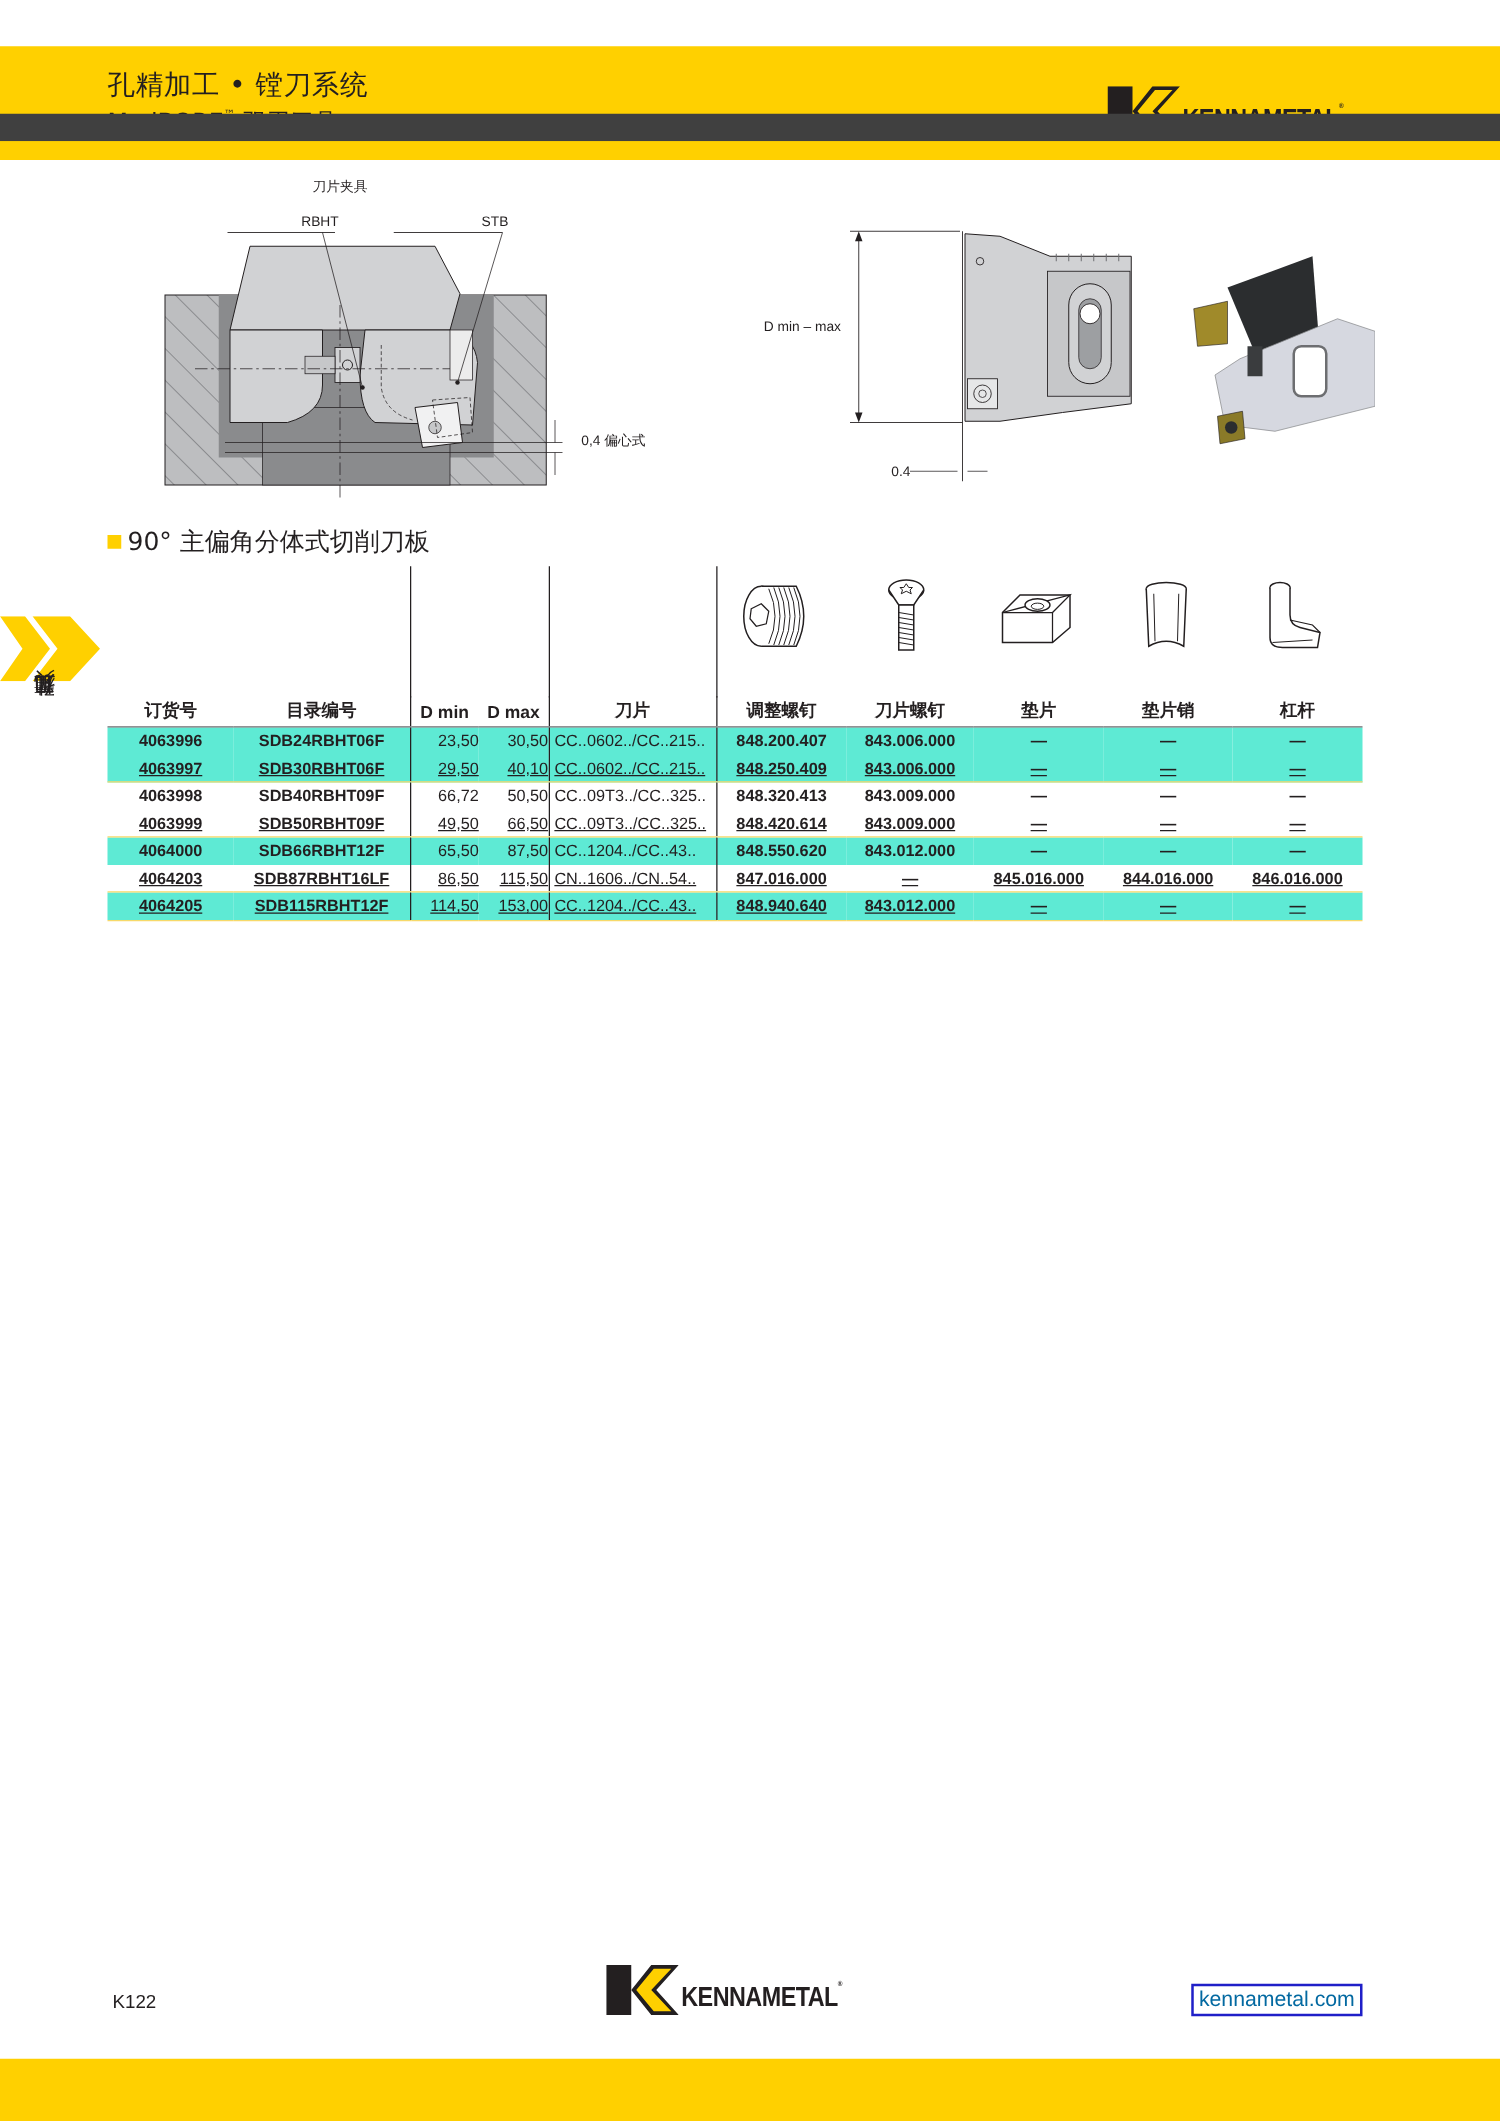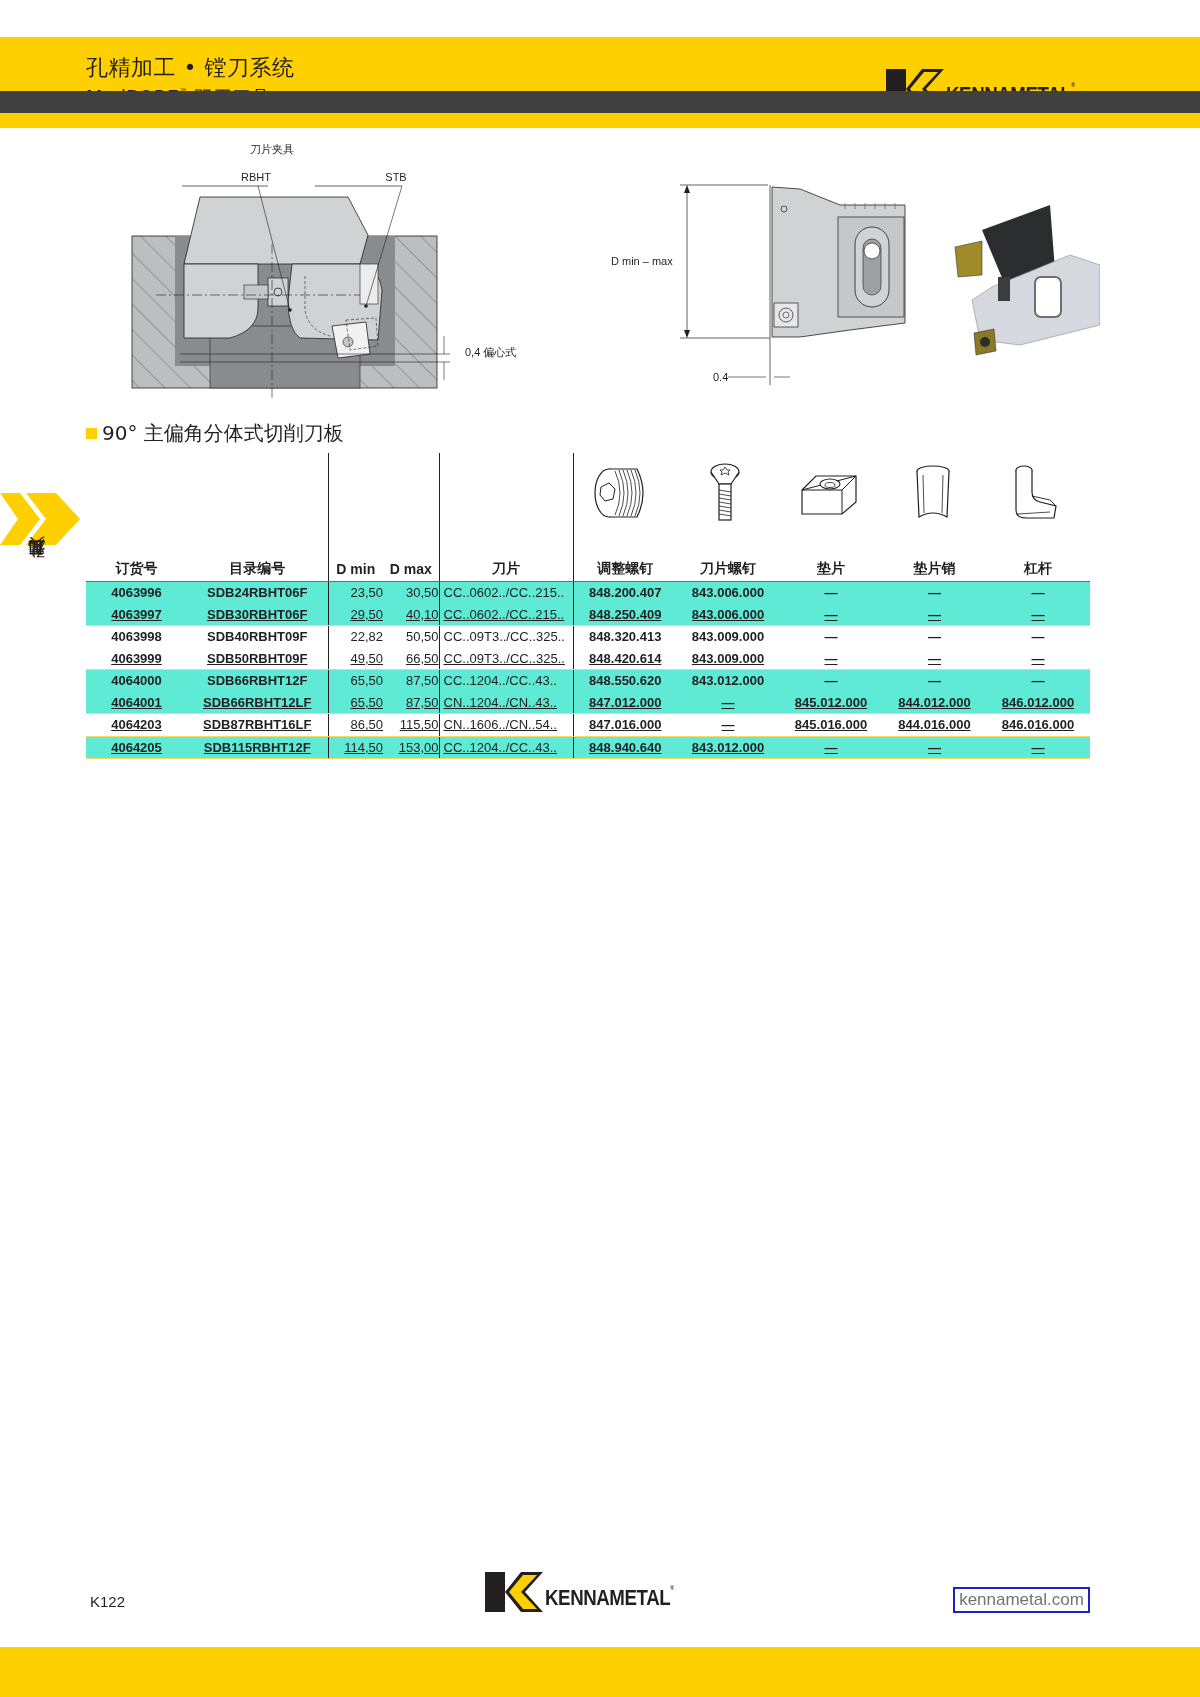--- a/index.html
+++ b/index.html
@@ -36,21 +36,21 @@
   table.spec th.en { font-family:"Liberation Sans", sans-serif; font-weight:bold; font-size:14px; }
   table.spec td { height:21.5px; padding:0; text-align:center; white-space:nowrap; }
   table.spec td.b { font-weight:bold; }
   table.spec td.n { font-weight:normal;text-align:right; }
   table.spec td.insert { text-align:left; padding-left:4px; font-weight:normal; }
   table.spec td.sep-l { border-left:1px solid #231f20; }
   table.spec tr.shade td { background:#5eead4; }
   table.spec tr.grp-end td { border-bottom:1.5px solid #f7d96a;text-decoration:underline; }
 
   .footer-page { position:absolute; left:90px; top:1593px; font-size:15px; color:#231f20; }
-  .footer-link { position:absolute; left:953px; top:1587px; font-size:17px; color:#737373; border:2px solid #1f1fc8; padding:0 0 0 0; line-height:22px; width:133px; text-align:center; text-decoration:none; }
+  .footer-link { position:absolute; left:953px; top:1587px; font-size:17px; color:#0369a1; border:2px solid #1f1fc8; padding:0 0 0 0; line-height:22px; width:133px; text-align:center; text-decoration:none; }
   .footer-band { position:absolute; left:0; top:1647px; width:1200px; height:50px; background:#ffd000; }
 </style>
 </head>
 <body>
 
 <div class="header">
   <div class="header-title">孔精加工 • 镗刀系统</div>
   <div class="header-sub">
     <span>ModBORE</span><sup>™</sup><span> 双刃刀具</span>
   </div>
@@ -281,21 +281,21 @@
       <td class="insert sep-l">CC..0602../CC..215..</td>
       <td class="b sep-l">848.250.409</td>
       <td class="b">843.006.000</td>
       <td class="b">—</td>
       <td class="b">—</td>
       <td class="b">—</td>
     </tr>
     <tr>
       <td class="b">4063998</td>
       <td class="b">SDB40RBHT09F</td>
-      <td class="n sep-l">22,82</td>
+      <td class="n sep-l">66,72</td>
       <td class="n">50,50</td>
       <td class="insert sep-l">CC..09T3../CC..325..</td>
       <td class="b sep-l">848.320.413</td>
       <td class="b">843.009.000</td>
       <td class="b">—</td>
       <td class="b">—</td>
       <td class="b">—</td>
     </tr>
     <tr class="grp-end">
       <td class="b">4063999</td>
@@ -314,32 +314,20 @@
       <td class="b">SDB66RBHT12F</td>
       <td class="n sep-l">65,50</td>
       <td class="n">87,50</td>
       <td class="insert sep-l">CC..1204../CC..43..</td>
       <td class="b sep-l">848.550.620</td>
       <td class="b">843.012.000</td>
       <td class="b">—</td>
       <td class="b">—</td>
       <td class="b">—</td>
     </tr>
-    <tr class="shade grp-end">
-      <td class="b">4064001</td>
-      <td class="b">SDB66RBHT12LF</td>
-      <td class="n sep-l">65,50</td>
-      <td class="n">87,50</td>
-      <td class="insert sep-l">CN..1204../CN..43..</td>
-      <td class="b sep-l">847.012.000</td>
-      <td class="b">—</td>
-      <td class="b">845.012.000</td>
-      <td class="b">844.012.000</td>
-      <td class="b">846.012.000</td>
-    </tr>
     <tr class="grp-end">
       <td class="b">4064203</td>
       <td class="b">SDB87RBHT16LF</td>
       <td class="n sep-l">86,50</td>
       <td class="n">115,50</td>
       <td class="insert sep-l">CN..1606../CN..54..</td>
       <td class="b sep-l">847.016.000</td>
       <td class="b">—</td>
       <td class="b">845.016.000</td>
       <td class="b">844.016.000</td>

